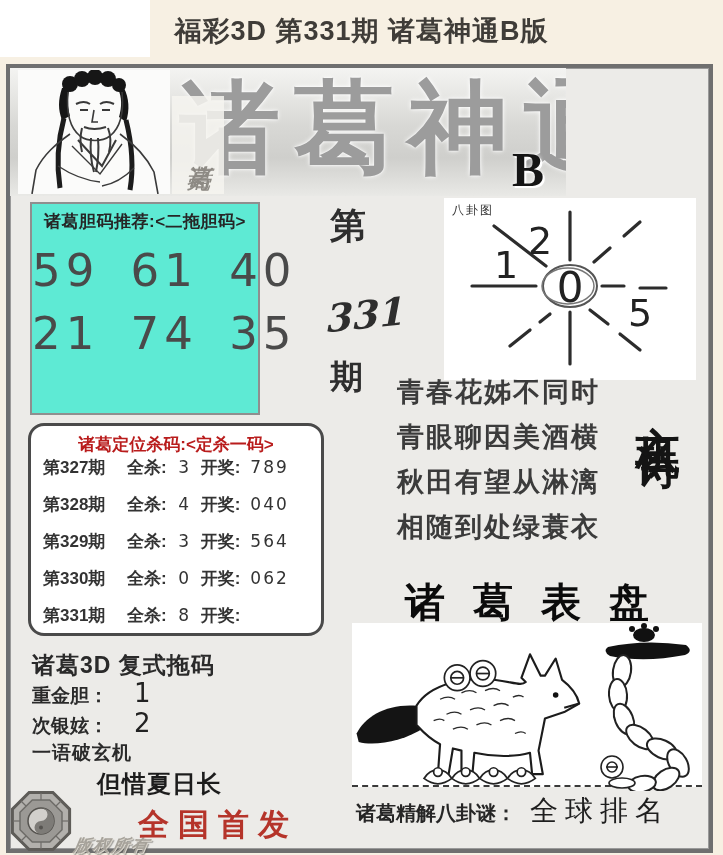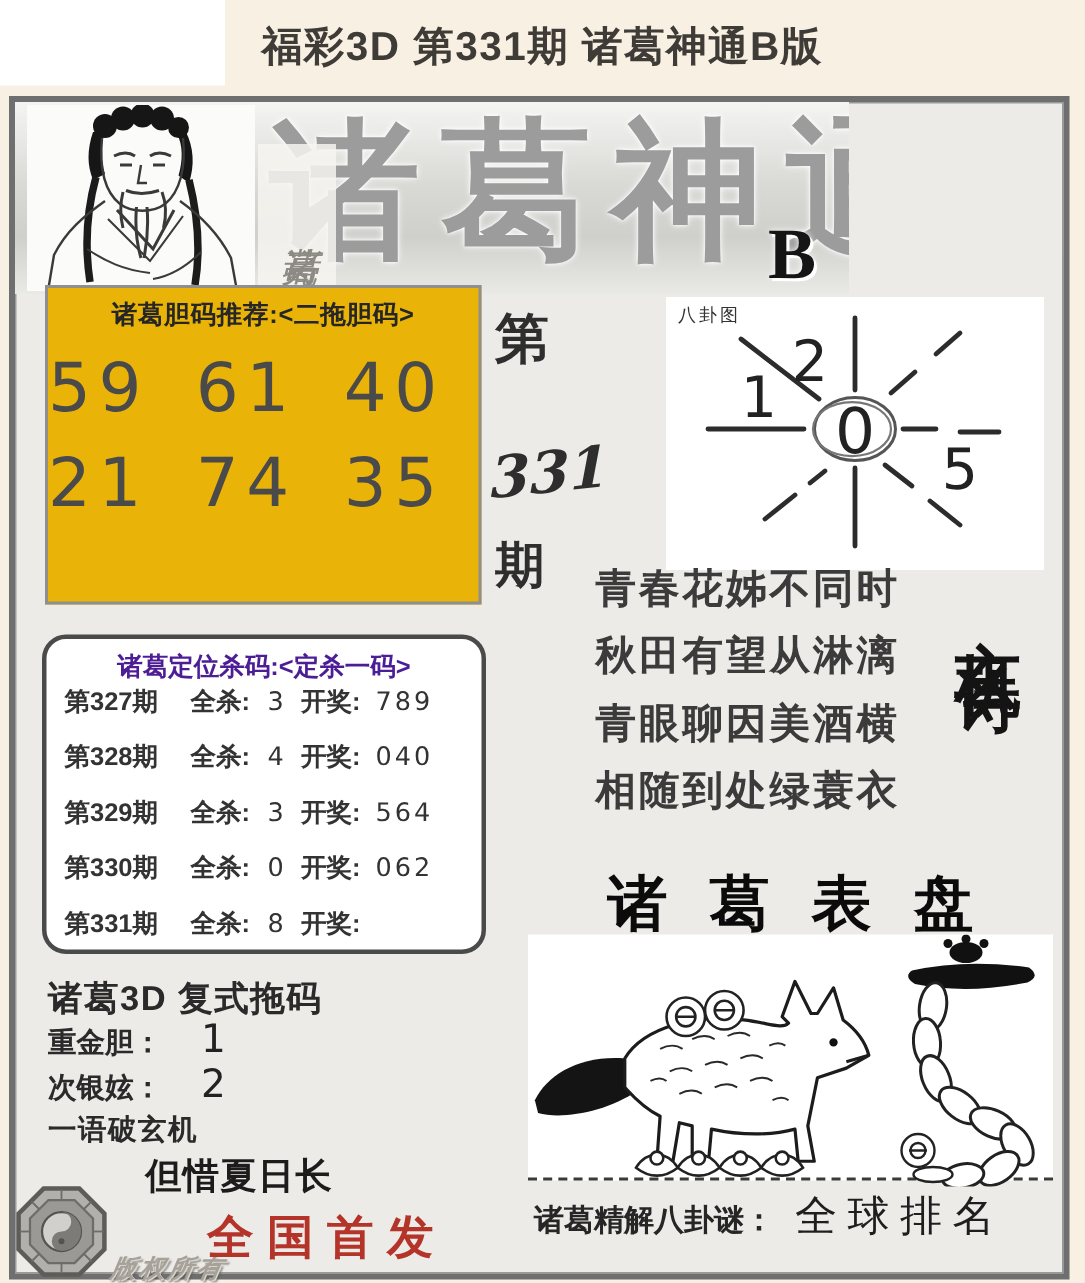--- a/index.html
+++ b/index.html
@@ -47,22 +47,22 @@
     text-shadow:0 0 5px #ffffff, 0 0 2px #ffffff;
   }
   .edition-letter {
     left:512px; top:142px; font-family:"Liberation Serif", serif;
     font-size:48px; font-weight:bold; color:#151515;
     text-shadow:0 0 4px #fff, 2px 2px 0 #fff;
   }
 
   
   .danma-box {
-    left:30px; top:190px; width:291px; height:213px;
-    background:#eab308; border:2px solid #8f8f8f; padding-top:6px;
+    left:30px; top:202px; width:230px; height:213px;
+    background:#5eead4; border:2px solid #8f8f8f; padding-top:6px;
   }
   .danma-title { text-align:center; font-size:17px; font-weight:900; color:#262626; letter-spacing:0.5px; }
   .danma-rows { margin-top:6px; }
   .danma-row {
     font-family:"DejaVu Sans", sans-serif; font-size:45px; color:#4a4a4a;
     letter-spacing:5px; word-spacing:12px; line-height:63px; white-space:nowrap;
   }
   .issue-prefix { left:330px; top:202px; font-family:"Liberation Serif",serif; font-size:36px; font-weight:bold; }
   .issue-number {
     left:327px; top:292px; font-family:"DejaVu Serif",serif; font-style:italic;
@@ -82,21 +82,21 @@
     writing-mode:vertical-rl; text-orientation:upright;
     font-size:44px; font-weight:900; color:#141414; letter-spacing:10px; line-height:48px;
   }
 
   
   .shama-box {
     left:28px; top:423px; width:296px; height:213px;
     background:#fff; border:3px solid #4a4a4a; border-radius:16px;
     padding:7px 12px 0 12px;
   }
-  .shama-title { font-size:17px; font-weight:900; color:#4c1d95; text-align:center; white-space:nowrap; }
+  .shama-title { font-size:17px; font-weight:900; color:#b91c1c; text-align:center; white-space:nowrap; }
   .shama-row { display:flex; align-items:baseline; height:37px; font-weight:800; color:#333; white-space:nowrap; }
   .shama-issue { font-size:17px; width:84px; }
   .shama-kill-label { font-size:17px; }
   .shama-kill { font-family:"DejaVu Sans",sans-serif; font-size:17px; font-weight:normal; width:34px; text-align:center; }
   .shama-draw-label { font-size:17px; }
   .shama-draw { font-family:"DejaVu Sans",sans-serif; font-size:17px; font-weight:normal; margin-left:10px; letter-spacing:2px; }
 
   
   .fushi-title { left:32px; top:650px; font-size:23px; font-weight:900; color:#2a2a2a; letter-spacing:1px; }
   .fushi-row1 { left:32px; top:678px; }
@@ -222,22 +222,22 @@
     <g font-family="DejaVu Sans, sans-serif" font-size="38" fill="#222">
       <text x="96" y="56" text-anchor="middle">2</text>
       <text x="62" y="80" text-anchor="middle">1</text>
       <text x="196" y="128" text-anchor="middle">5</text>
     </g>
   </svg>
 </div>
 
 <div class="abs poem">
   <div class="poem-line">青春花姊不同时</div>
+  <div class="poem-line">青眼聊因美酒横</div>
   <div class="poem-line">秋田有望从淋漓</div>
-  <div class="poem-line">青眼聊因美酒横</div>
   <div class="poem-line">相随到处绿蓑衣</div>
 </div>
 <div class="abs poem-side-label">玄机诗</div>
 
 <div class="abs shama-box">
   <div class="shama-title">诸葛定位杀码:&lt;定杀一码&gt;</div>
   <div class="shama-row">
     <span class="shama-issue">第327期</span>
     <span class="shama-kill-label">全杀:</span>
     <span class="shama-kill">3</span>

